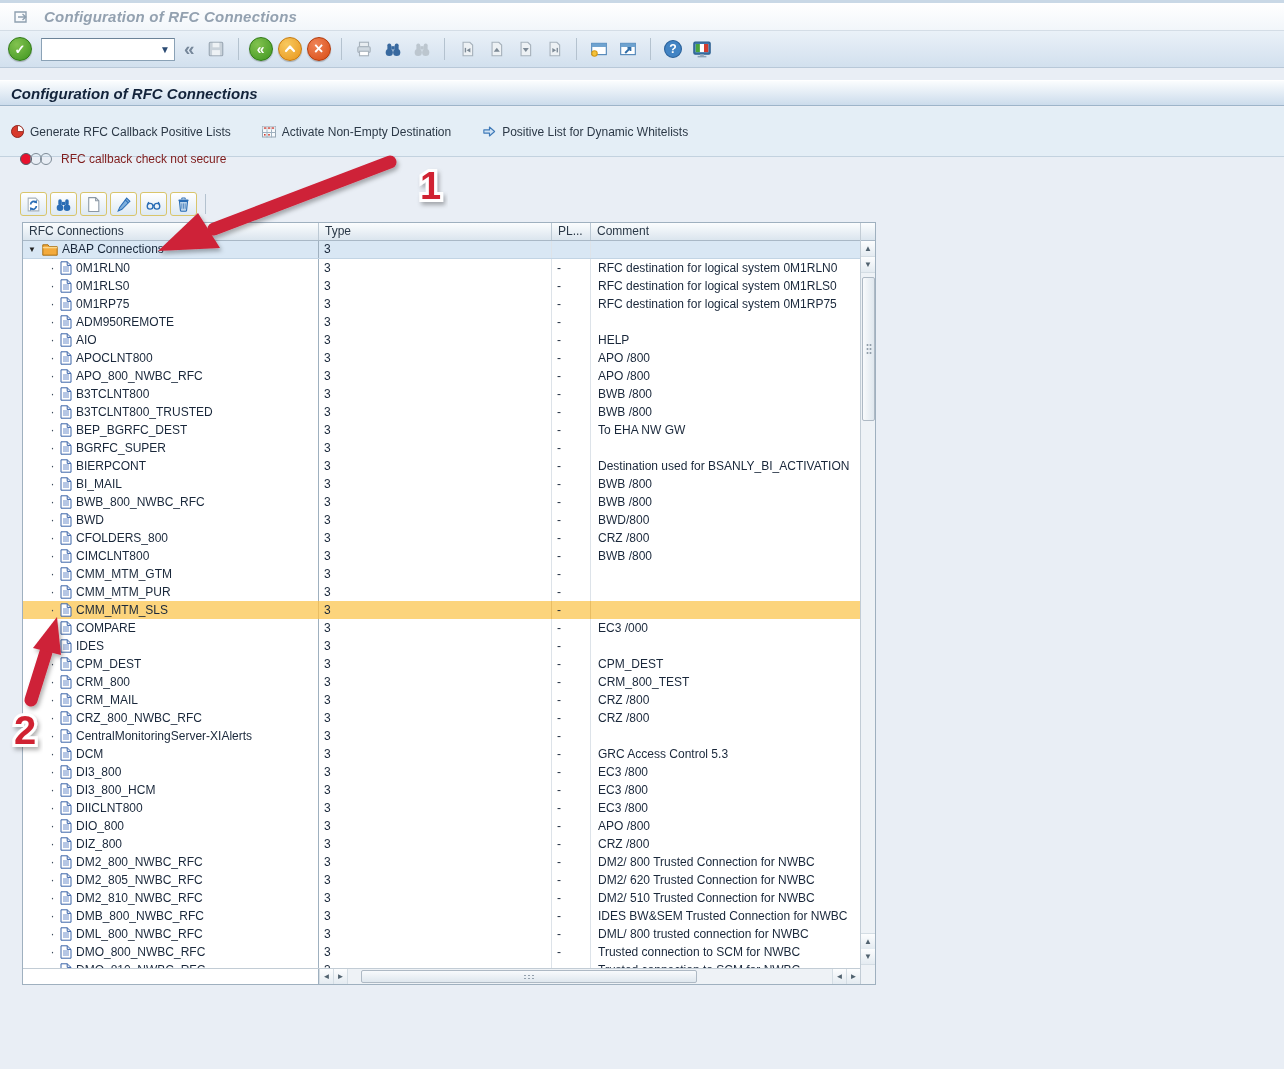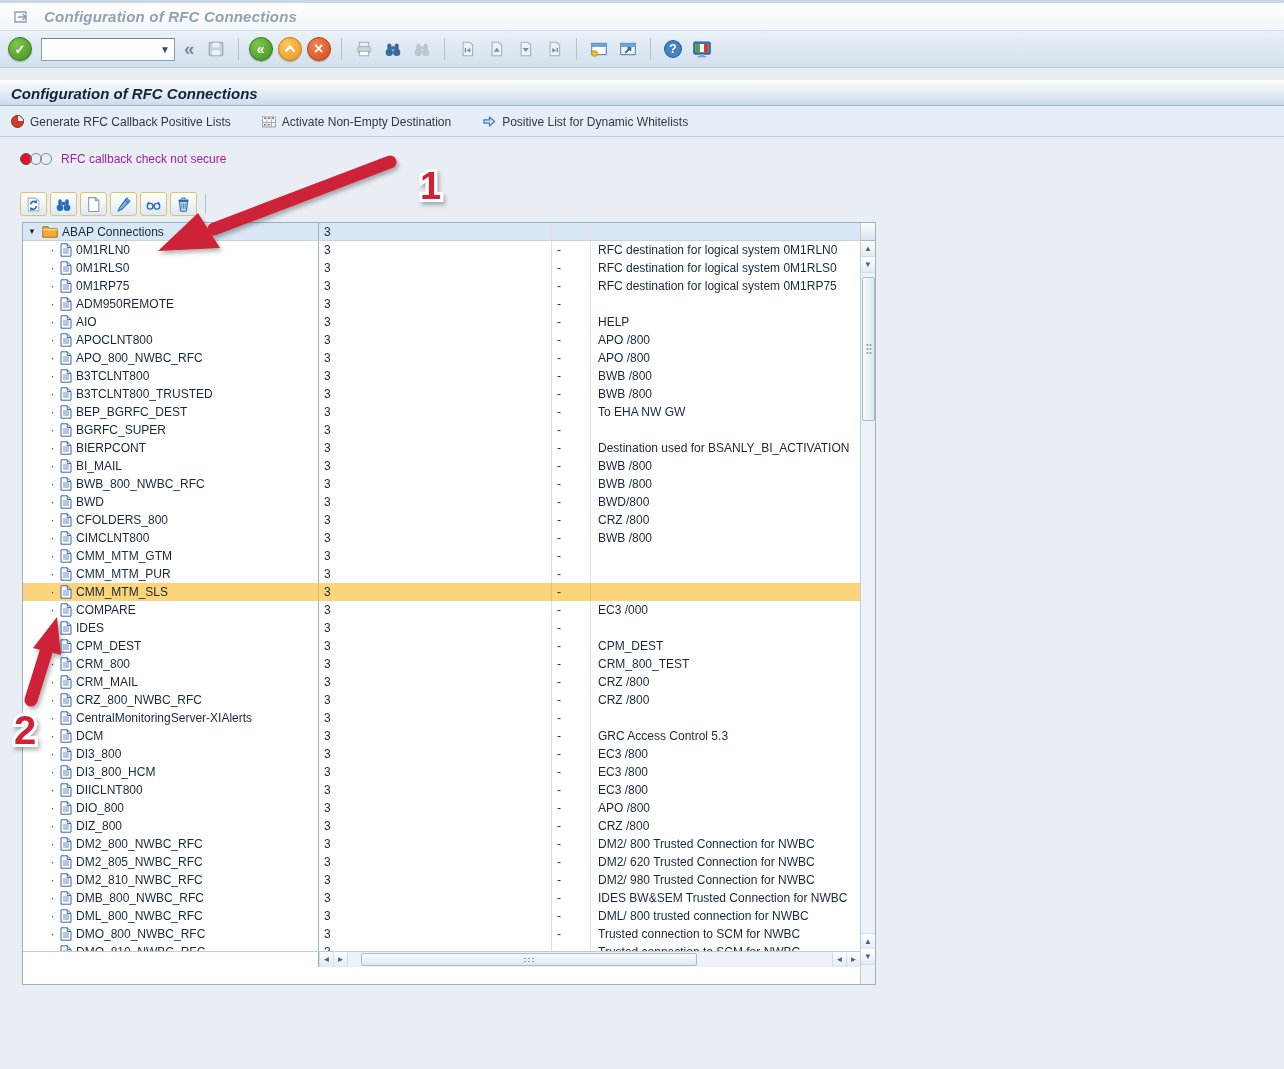--- a/index.html
+++ b/index.html
@@ -48,29 +48,29 @@
   
   .screen-titlebar{
     position:absolute; left:0; top:80px; width:1284px; height:26px;
     background:linear-gradient(#fbfdfe,#ccdcec);
     border-top:1px solid #ffffff; border-bottom:1px solid #9db4c9;
     display:flex; align-items:center; padding-left:11px;
   }
   .screen-title{ font-size:15px; font-weight:bold; font-style:italic; color:#13233a; }
   
   .app-toolbar{
-    position:absolute; left:0; top:107px; width:1284px; height:30px;
+    position:absolute; left:0; top:107px; width:1284px; height:50px;
     background:#e4eef6; border-bottom:1px solid #c3d2df;
     display:flex; align-items:center; gap:30px; padding-left:10px;
   }
   .app-btn{ display:flex; align-items:center; gap:5px; font-size:12px; color:#2c3947; cursor:pointer; }
   
   .status-row{
     position:absolute; left:20px; top:150px; height:18px;
-    display:flex; align-items:center; gap:9px; font-size:12px; color:#a21caf;
+    display:flex; align-items:center; gap:9px; font-size:12px; color:#7f1d1d;
   }
   .leds{ display:flex; align-items:center; }
   .led{ width:12px; height:12px; border-radius:50%; border:1px solid #7e8b97; background:transparent; margin-left:-2px; }
   .led.on{ background:#e8112d; border-color:#4e5a64; margin-left:0;}
   
   .table-toolbar{ position:absolute; left:20px; top:192px; display:flex; align-items:center; gap:3px; }
   .tt-btn{
     width:27px; height:24px; border:1px solid #d9c56b; border-radius:3px;
     background:linear-gradient(#ffffff,#dde9f3);
     display:flex; align-items:center; justify-content:center; cursor:pointer;
@@ -339,20 +339,26 @@
         <rect x="3.2" y="3.2" width="9.6" height="1.7" rx=".8" fill="#2a6db5"></rect>
         <path d="M6.4 3V2.3a.5.5 0 0 1 .5-.5h2.2a.5.5 0 0 1 .5.5V3" fill="none" stroke="#2a6db5"></path>
         <path d="M6.4 7v5M8 7v5M9.6 7v5" stroke="#5b8fc4" stroke-width=".9"></path>
       </svg>
   </span>
   <span class="tt-sep"></span>
 </div>
 
 <div class="grid">
   <div class="grid-main">
+    <div class="grid-header">
+      <div class="gh-cell" style="width:296px;">RFC Connections</div>
+      <div class="gh-cell" style="width:233px;">Type</div>
+      <div class="gh-cell" style="width:39px;">PL...</div>
+      <div class="gh-cell" style="width:269px; border-right:none;">Comment</div>
+    </div>
     <div class="grid-body">
       <div class="row group">
         <div class="cell c-name">
           <span class="caret">▼</span>
           <svg width="16" height="13" viewBox="0 0 16 13">
               <path d="M.8 1.8h5.2l1.4 1.9H15.2v8.5H.8z" fill="#f3aa3c" stroke="#a86f12"></path>
               <path d="M.8 4.6h14.4" stroke="#fbd88e" stroke-width="1.4"></path>
             </svg>
           <span class="nm">ABAP Connections</span>
         </div>
@@ -892,21 +898,21 @@
       <span class="bullet">·</span>
       <svg width="12" height="14" viewBox="0 0 12 14">
               <path d="M1 .8h6.2L11 4.4v8.8H1z" fill="#fff" stroke="#3b64a8"></path>
               <path d="M7.2 .8v3.6H11" fill="none" stroke="#3b64a8"></path>
               <path d="M3 6h6M3 8h6M3 10h6" stroke="#5b82c4" stroke-width=".9"></path>
             </svg>
       <span class="nm">DM2_810_NWBC_RFC</span>
     </div>
     <div class="cell c-type">3</div>
     <div class="cell c-pl">-</div>
-    <div class="cell c-comment">DM2/ 980 Trusted Connection for NWBC</div>
+    <div class="cell c-comment">DM2/ 510 Trusted Connection for NWBC</div>
   </div>
         <div class="row">
     <div class="cell c-name">
       <span class="indent"></span>
       <span class="bullet">·</span>
       <svg width="12" height="14" viewBox="0 0 12 14">
               <path d="M1 .8h6.2L11 4.4v8.8H1z" fill="#fff" stroke="#3b64a8"></path>
               <path d="M7.2 .8v3.6H11" fill="none" stroke="#3b64a8"></path>
               <path d="M3 6h6M3 8h6M3 10h6" stroke="#5b82c4" stroke-width=".9"></path>
             </svg>

